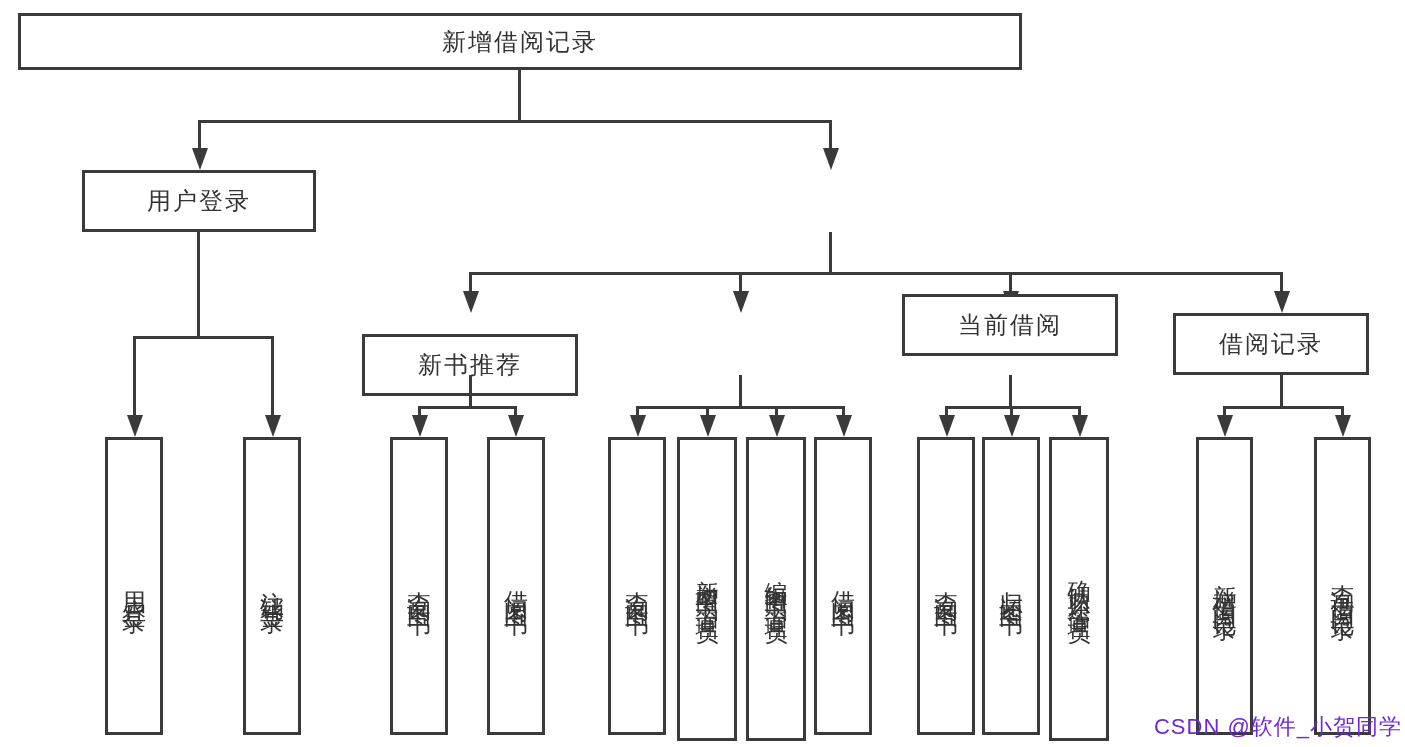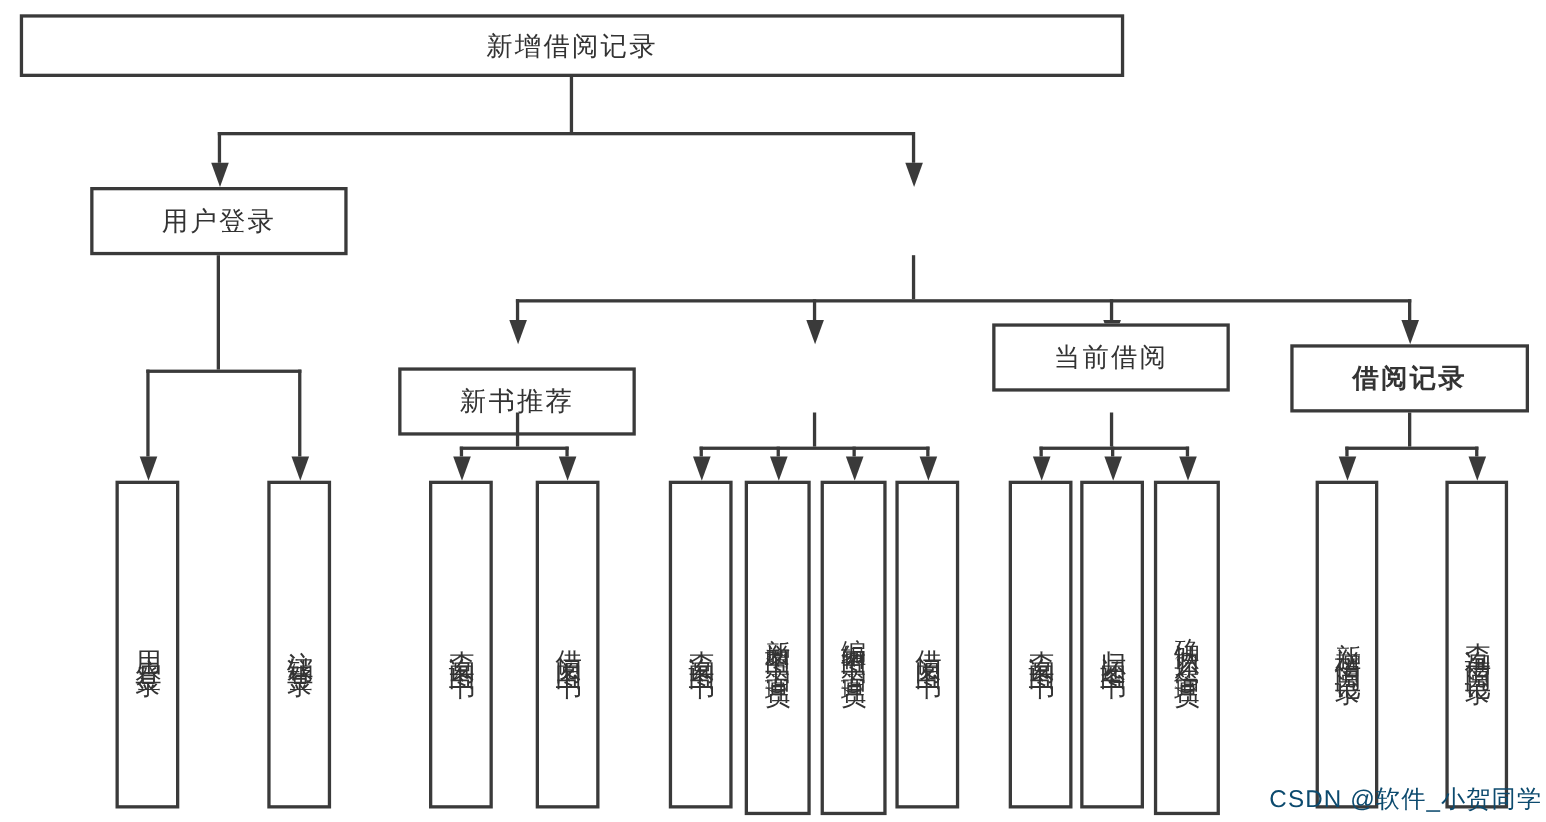--- a/index.html
+++ b/index.html
@@ -41,21 +41,21 @@
     width: 0; height: 0;
     border-left: 8px solid transparent;
     border-right: 8px solid transparent;
     border-top: 22px solid #3a3a3a;
   }
   .watermark {
     position: absolute;
     right: 3px;
     bottom: 5px;
     font-size: 22px;
-    color: #0c4a6e;
+    color: #6d28d9;
     letter-spacing: 1px;
     z-index: 10;
     white-space: nowrap;
   }
 </style>
 </head>
 <body>
 
 <div class="canvas">
 
@@ -91,21 +91,21 @@
   <div class="ahead" style="left:733px; top:291px;"></div>
   <div class="ahead" style="left:1003px; top:291px;"></div>
   <div class="ahead" style="left:1274px; top:291px;"></div>
 
   <div class="box" style="left:362px; top:313px; width:216px; height:62px;margin-top:21px;">
     <span>新书推荐</span>
   </div>
   <div class="box" style="left:902px; top:294px; width:216px; height:62px;">
     <span>当前借阅</span>
   </div>
-  <div class="box" style="left:1173px; top:313px; width:217px; height:62px;font-weight:bold;">
+  <div class="box" style="left:1173px; top:313px; width:196px; height:62px;">
     <span>借阅记录</span>
   </div>
 
   <div class="vline" style="left:469px; top:375px; height:31px;"></div>
   <div class="hline" style="left:418px; top:406px; width:99px;"></div>
   <div class="vline" style="left:418px; top:406px; height:9px;"></div>
   <div class="vline" style="left:514px; top:406px; height:9px;"></div>
   <div class="ahead" style="left:412px; top:415px;"></div>
   <div class="ahead" style="left:508px; top:415px;"></div>
 

